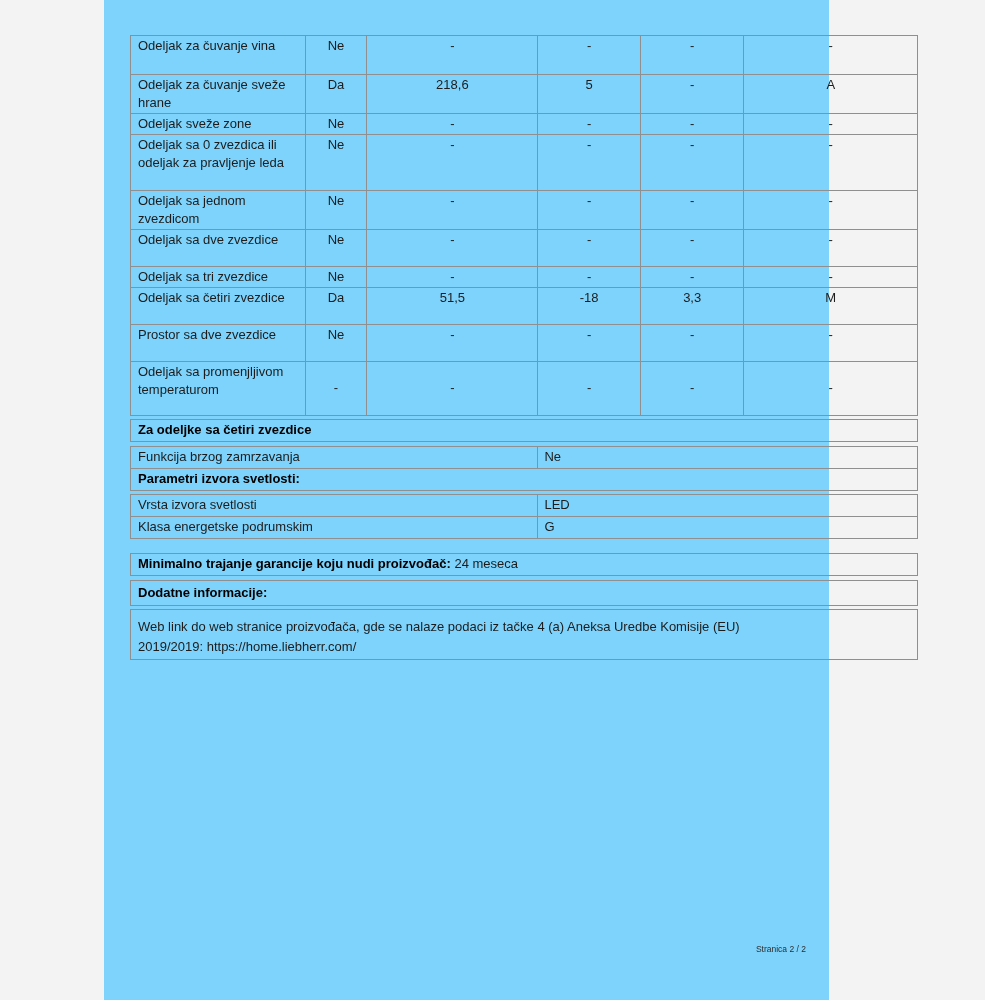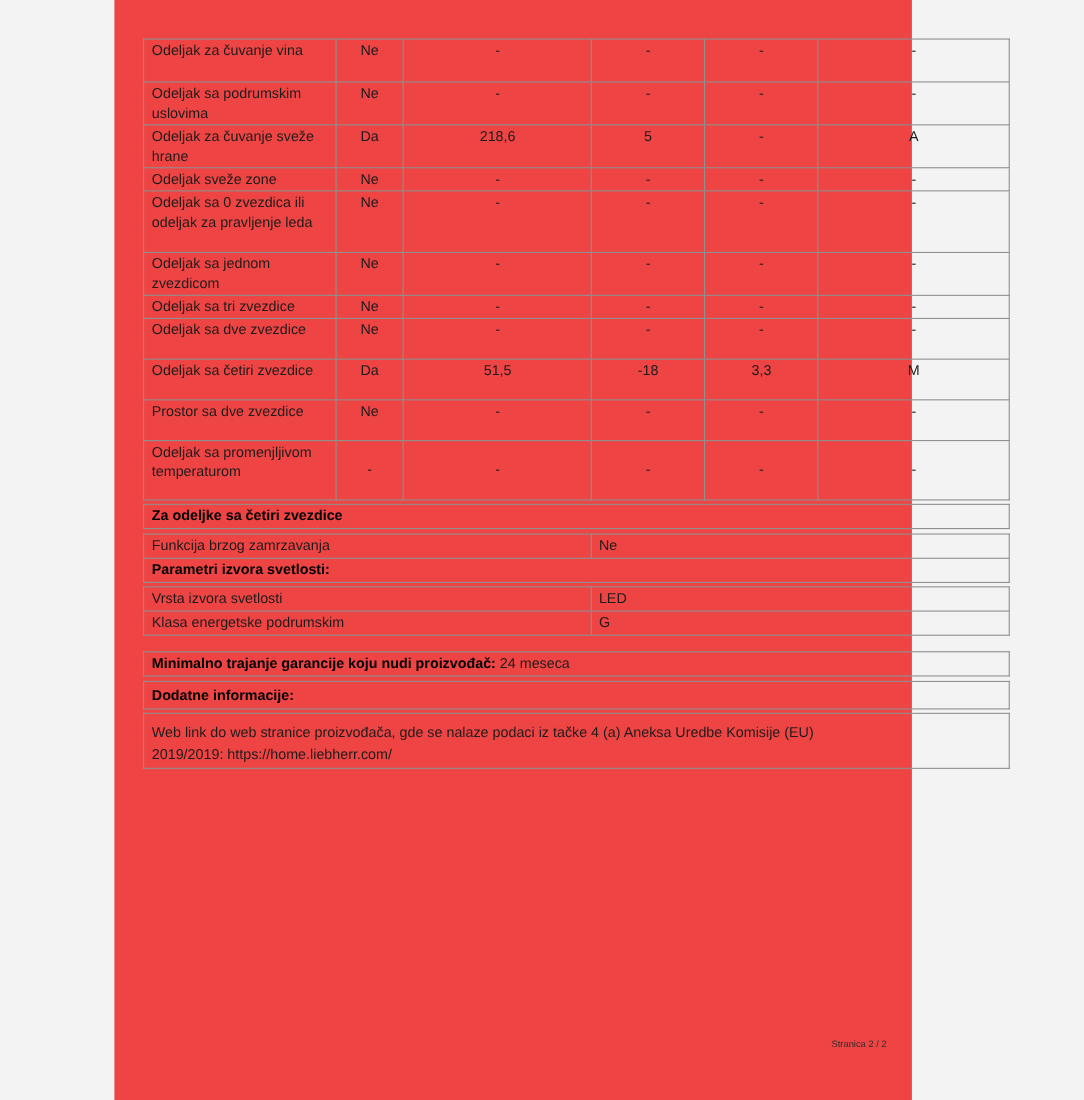--- a/index.html
+++ b/index.html
@@ -8,21 +8,21 @@
     width: 985px; height: 1000px;
     background: #f3f3f4;
     font-family: "Liberation Sans", "DejaVu Sans", sans-serif;
     color: #1c1c1c;
     overflow: hidden;
   }
   .page {
     position: absolute;
     left: 104px; top: 0;
     width: 725px; height: 1000px;
-    background: #ef4444;
+    background: #7dd3fc;
   }
   .content {
     position: absolute;
     left: 26px; top: 35px;
     width: 676px;
   }
   table {
     border-collapse: collapse;
     table-layout: fixed;
     width: 788px;
@@ -72,28 +72,20 @@
       </colgroup>
       <tbody>
           <tr style="height:39px">
         <td class="lbl">Odeljak za čuvanje vina</td>
         <td class="val">Ne</td>
         <td class="val">-</td>
         <td class="val">-</td>
         <td class="val">-</td>
         <td class="val">-</td>
       </tr>
-      <tr style="height:37px">
-        <td class="lbl">Odeljak sa podrumskim uslovima</td>
-        <td class="val">Ne</td>
-        <td class="val">-</td>
-        <td class="val">-</td>
-        <td class="val">-</td>
-        <td class="val">-</td>
-      </tr>
       <tr style="height:38px">
         <td class="lbl">Odeljak za čuvanje sveže hrane</td>
         <td class="val">Da</td>
         <td class="val">218,6</td>
         <td class="val">5</td>
         <td class="val">-</td>
         <td class="val">A</td>
       </tr>
       <tr style="height:18px">
         <td class="lbl">Odeljak sveže zone</td>
@@ -112,30 +104,30 @@
         <td class="val">-</td>
       </tr>
       <tr style="height:36px">
         <td class="lbl">Odeljak sa jednom zvezdicom</td>
         <td class="val">Ne</td>
         <td class="val">-</td>
         <td class="val">-</td>
         <td class="val">-</td>
         <td class="val">-</td>
       </tr>
+      <tr style="height:37px">
+        <td class="lbl">Odeljak sa dve zvezdice</td>
+        <td class="val">Ne</td>
+        <td class="val">-</td>
+        <td class="val">-</td>
+        <td class="val">-</td>
+        <td class="val">-</td>
+      </tr>
       <tr style="height:18px">
         <td class="lbl">Odeljak sa tri zvezdice</td>
-        <td class="val">Ne</td>
-        <td class="val">-</td>
-        <td class="val">-</td>
-        <td class="val">-</td>
-        <td class="val">-</td>
-      </tr>
-      <tr style="height:37px">
-        <td class="lbl">Odeljak sa dve zvezdice</td>
         <td class="val">Ne</td>
         <td class="val">-</td>
         <td class="val">-</td>
         <td class="val">-</td>
         <td class="val">-</td>
       </tr>
       <tr style="height:37px">
         <td class="lbl">Odeljak sa četiri zvezdice</td>
         <td class="val">Da</td>
         <td class="val">51,5</td>

